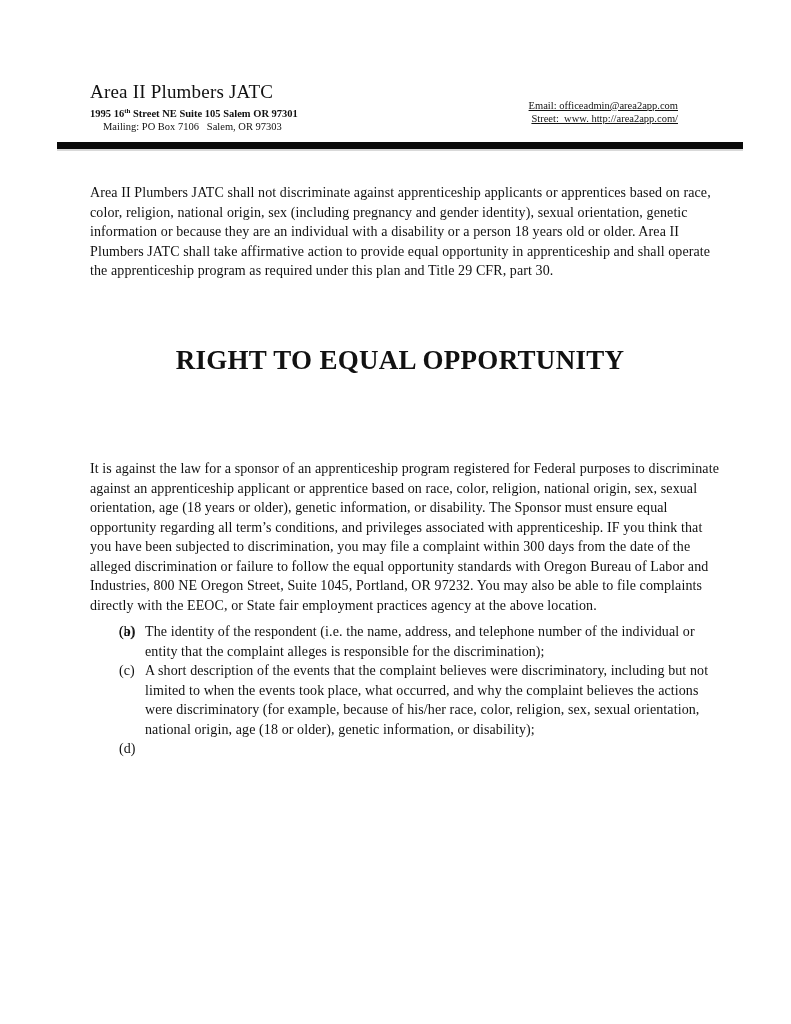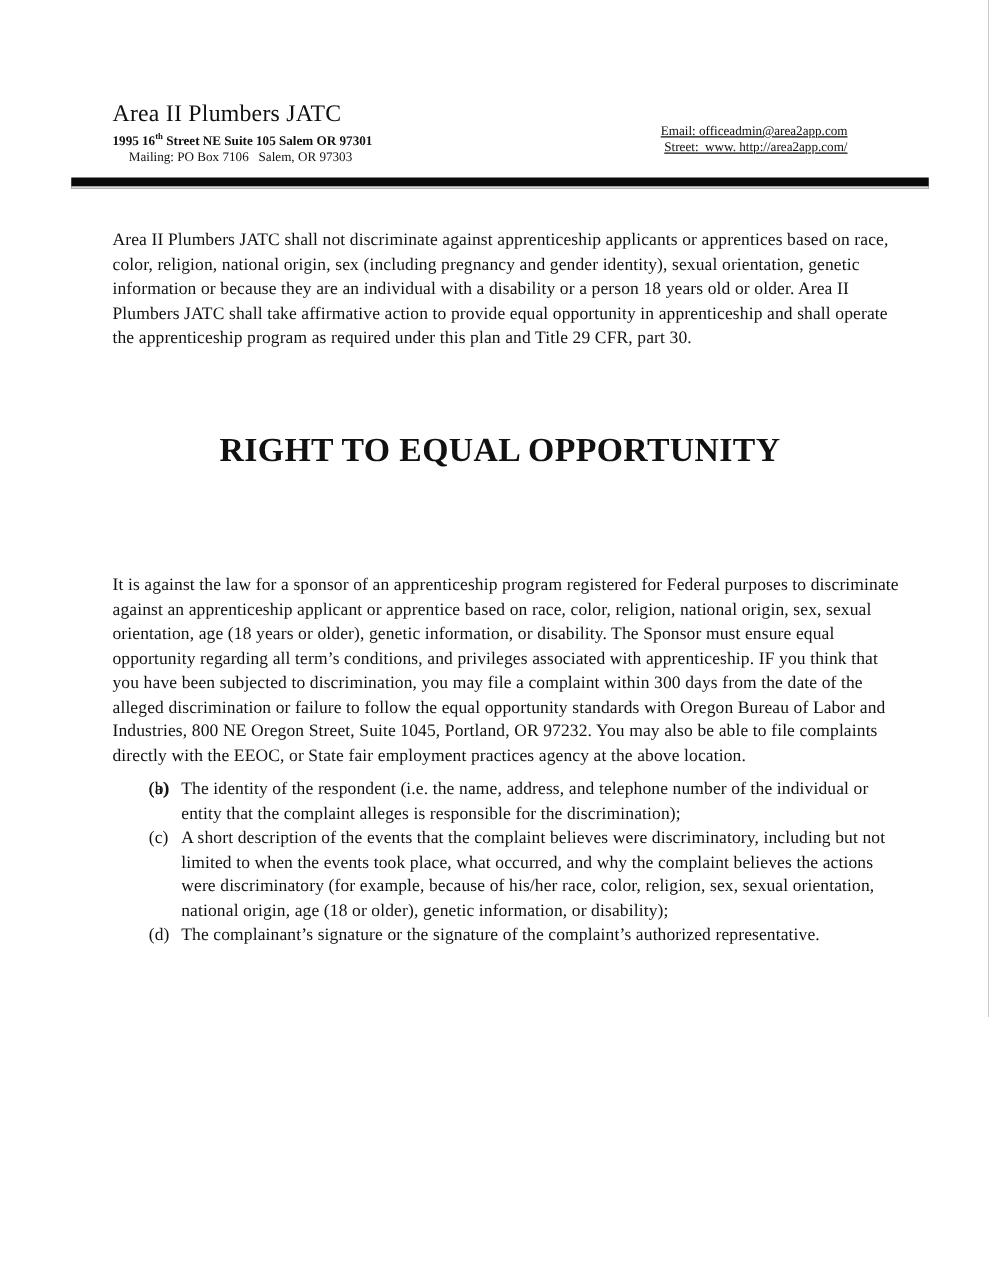--- a/index.html
+++ b/index.html
@@ -146,18 +146,17 @@
       <li class="complaint-item">
         <span class="item-label">(b)</span>
         <span>The identity of the respondent (i.e. the name, address, and telephone number of the individual or entity that the complaint alleges is responsible for the discrimination);</span>
       </li>
       <li class="complaint-item">
         <span class="item-label">(c)</span>
         <span>A short description of the events that the complaint believes were discriminatory, including but not limited to when the events took place, what occurred, and why the complaint believes the actions were discriminatory (for example, because of his/her race, color, religion, sex, sexual orientation, national origin, age (18 or older), genetic information, or disability);</span>
       </li>
       <li class="complaint-item">
         <span class="item-label">(d)</span>
-        <span>The complainant’s signature or the signature of the complaint’s authorized representative.</span>
       </li>
     </ul>
   </div>
 
 </div>
 
 </body></html>

